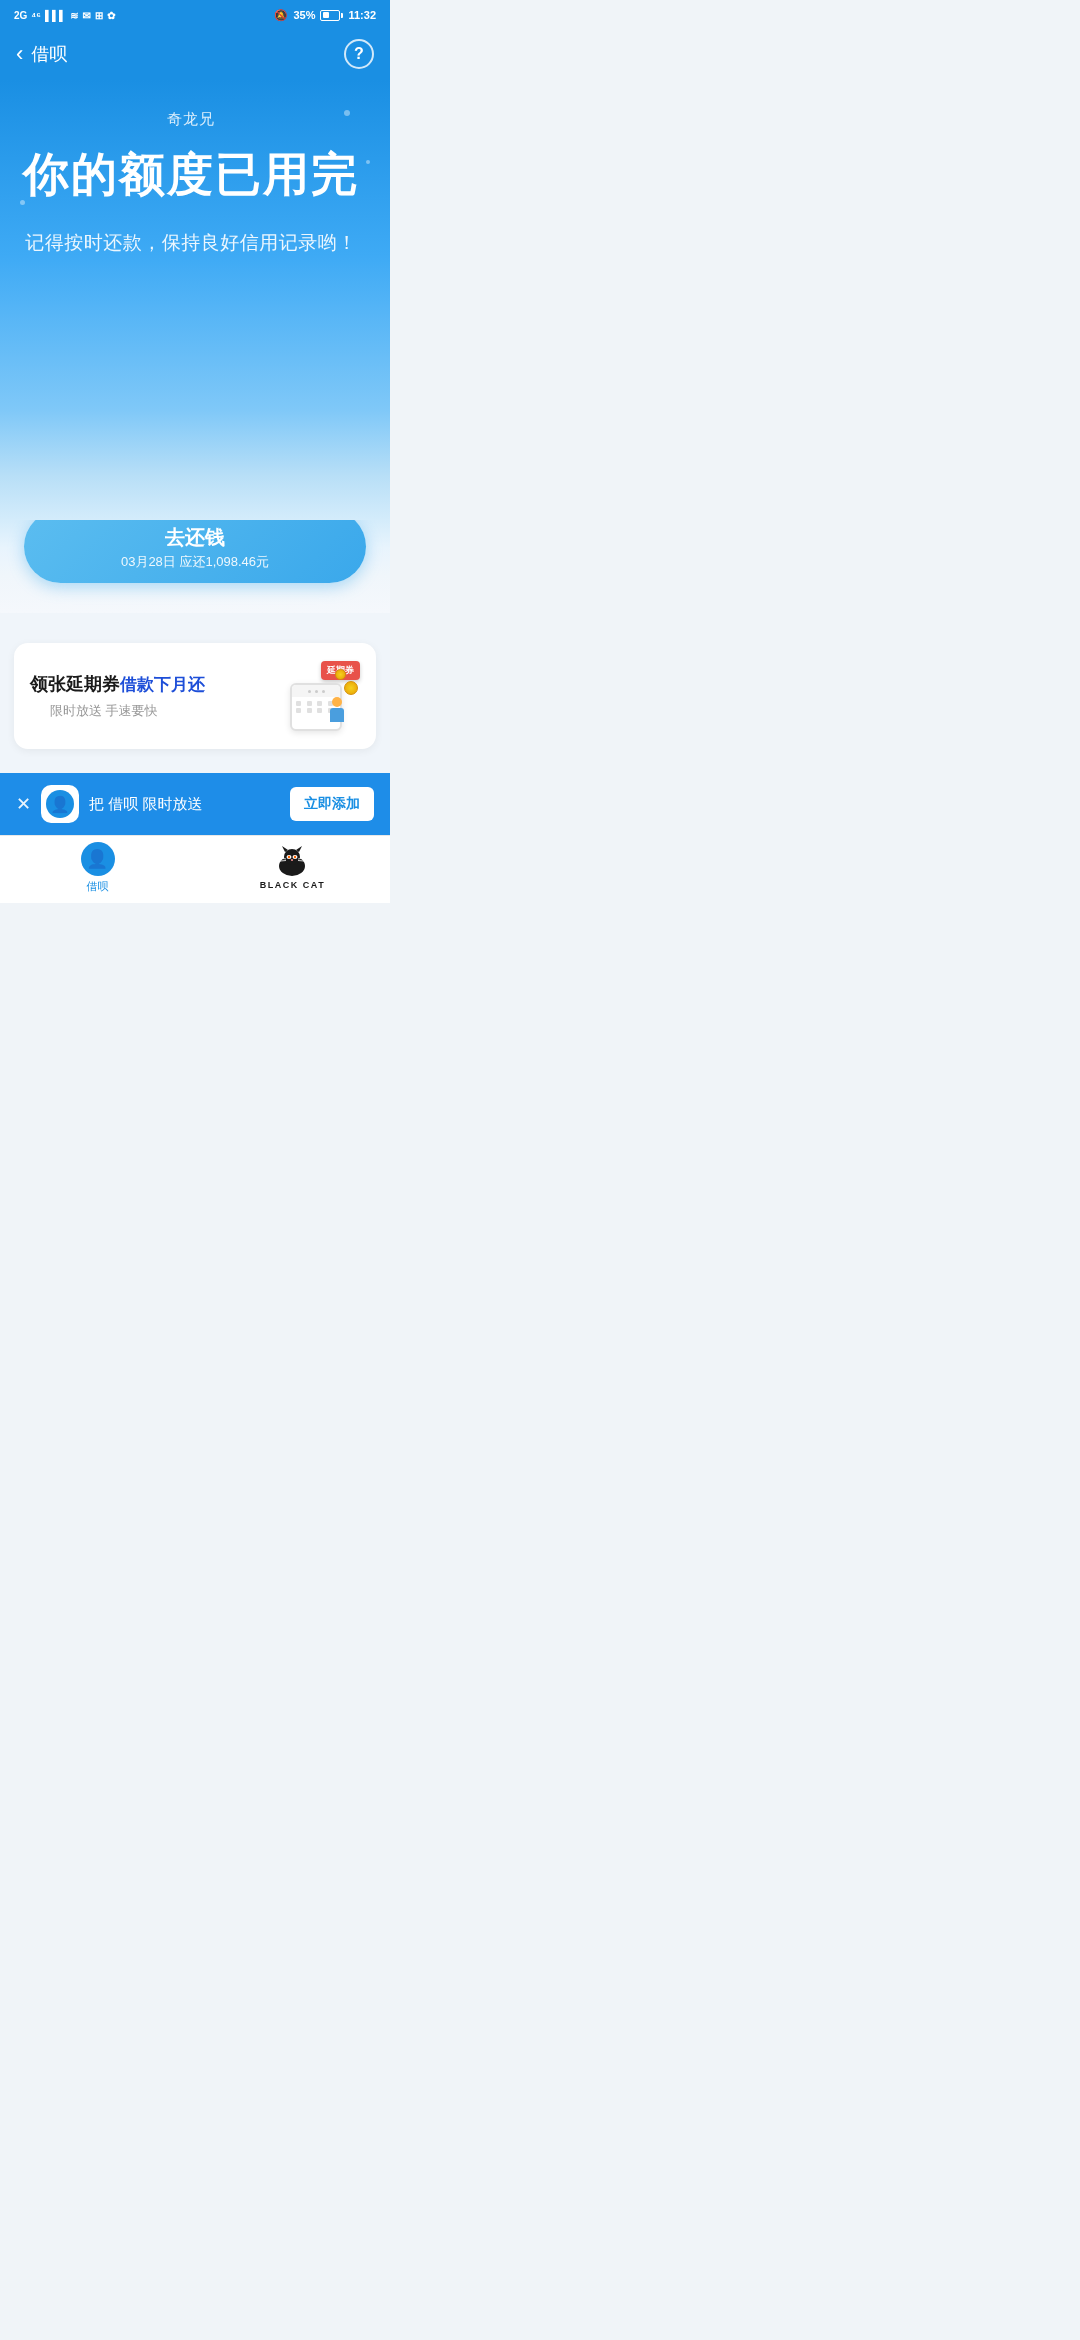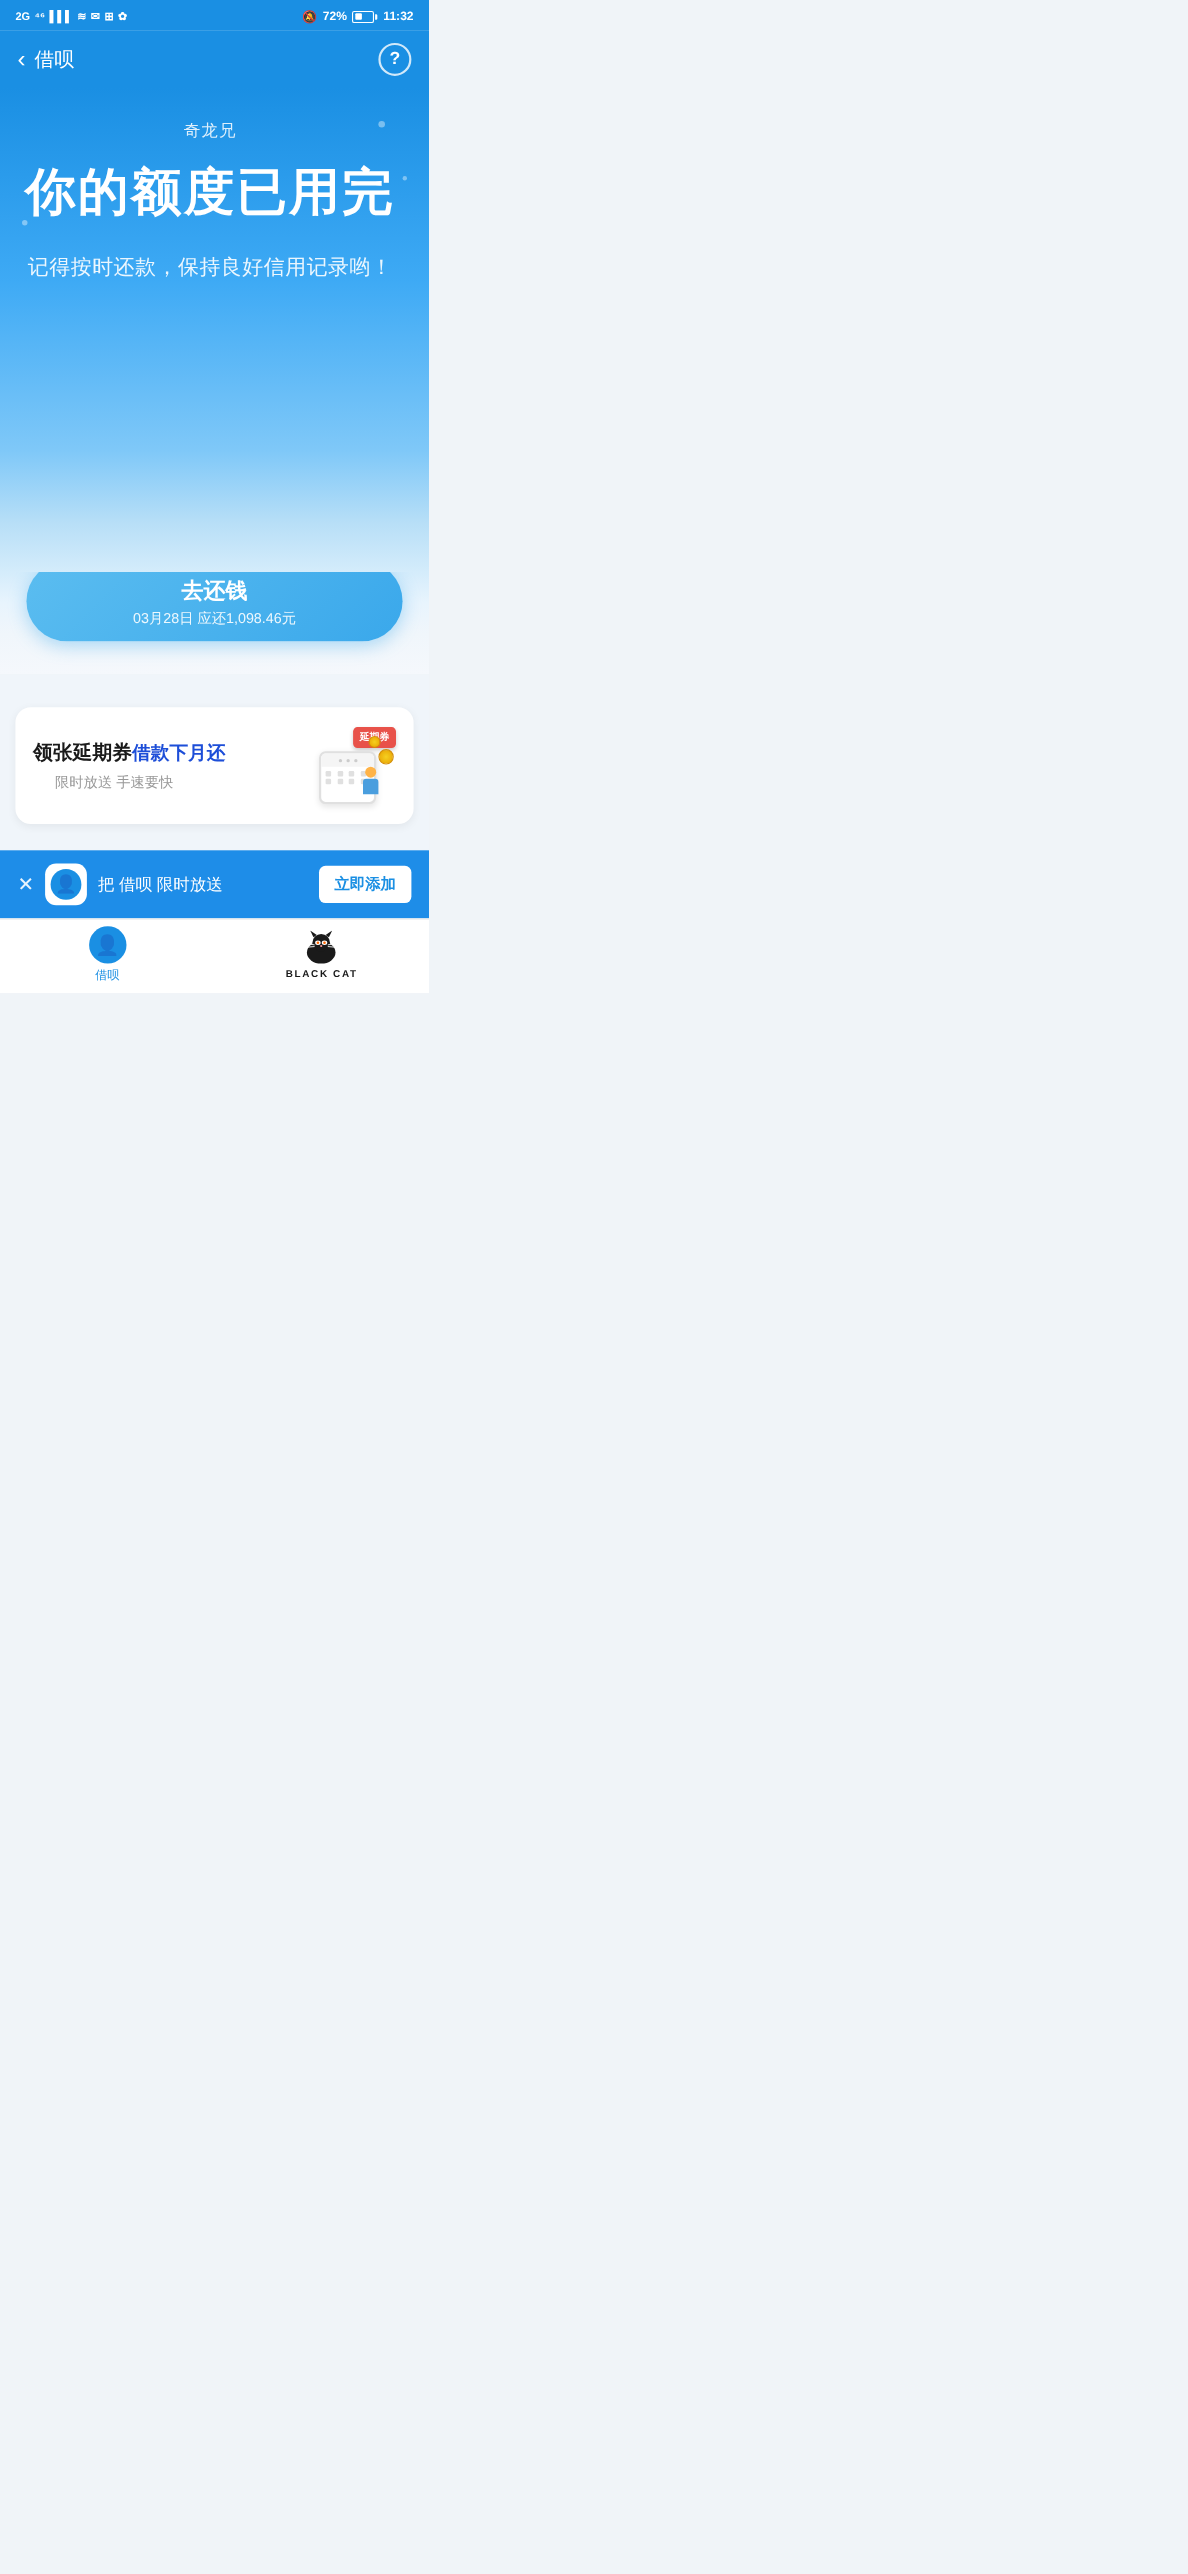--- a/index.html
+++ b/index.html
@@ -388,21 +388,21 @@
     <span>2G</span>
     <span>⁴⁶</span>
     <span>▌▌▌</span>
     <span>≋</span>
     <span>✉</span>
     <span>⊞</span>
     <span>✿</span>
   </div>
   <div class="status-right">
     <span>🔕</span>
-    <span>72%</span>
+    <span>35%</span>
     <div class="battery-icon">
       <div class="battery-body">
         <div class="battery-fill"></div>
       </div>
       <div class="battery-tip"></div>
     </div>
     <span>11:32</span>
   </div>
 </div>
 

